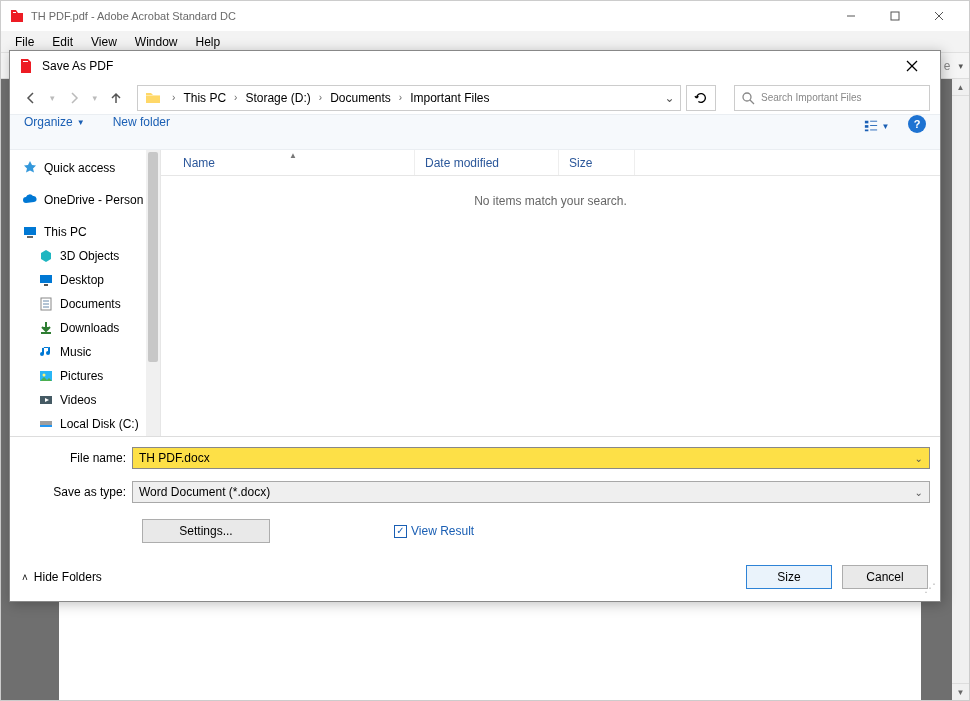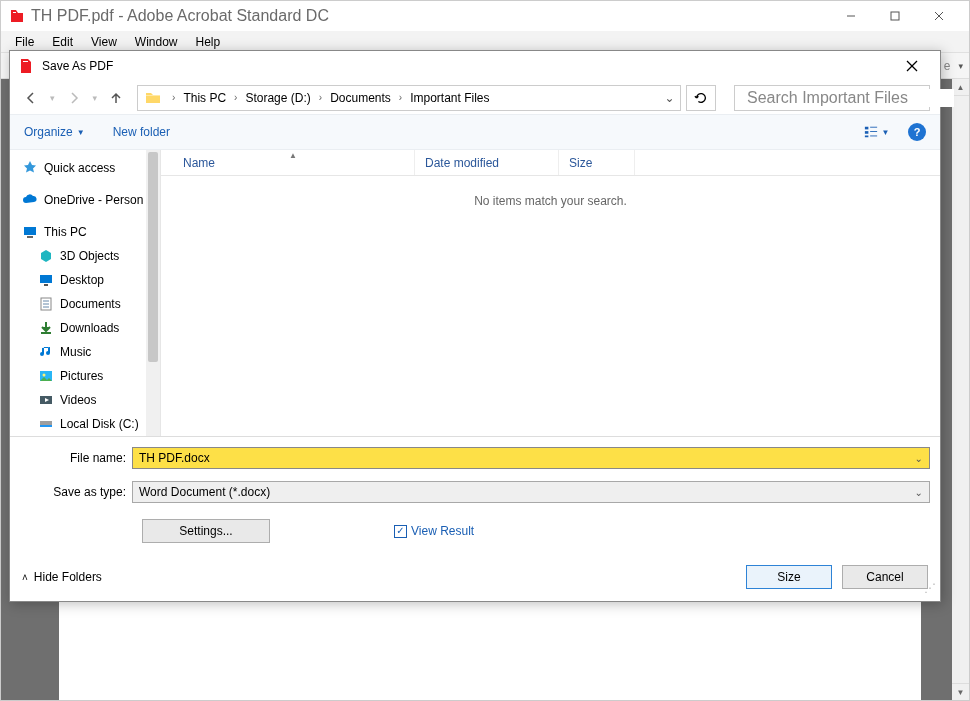--- a/index.html
+++ b/index.html
@@ -3,21 +3,21 @@
 <meta charset="utf-8">
 <style>
 * { box-sizing: border-box; margin: 0; padding: 0; font-family: "Segoe UI", Tahoma, sans-serif; }
 body { width: 970px; height: 701px; background: #fff; position: relative; overflow: hidden; font-size: 12px; color: #000; }
 
 
 .app { width: 970px; height: 701px; background: #f0f0f0; display: flex; flex-direction: column; border: 1px solid #ccc; }
 
 .titlebar { height: 30px; background: #fff; display: flex; align-items: center; padding: 0 8px; }
 .titlebar .app-icon { width: 16px; height: 16px; margin-right: 6px; }
-.titlebar .title { color: #6a6a6a; font-size: 16px; flex: 0 0 auto; }
+.titlebar .title { color: #6a6a6a; font-size: 11px; flex: 0 0 auto; }
 .titlebar .spacer { flex: 1; }
 .titlebar .win-btn { width: 44px; height: 30px; display: flex; align-items: center; justify-content: center; color: #555; }
 .win-btn svg { width: 10px; height: 10px; }
 
 .menubar { height: 22px; background: #f3f3f3; display: flex; align-items: center; padding: 0 6px; gap: 2px; border-bottom: 1px solid #e0e0e0; }
 .menubar .menu-item { padding: 2px 8px; font-size: 12px; color: #000; }
 
 .toolstrip { height: 26px; background: #f5f5f5; border-bottom: 1px solid #ddd; display:flex; align-items:center; justify-content:flex-end; padding-right:6px; gap:8px; color:#777;}
 .toolstrip .tri { font-size: 9px; color:#555; }
 
@@ -49,24 +49,24 @@
 .breadcrumb { flex: 1; height: 26px; border: 1px solid #ccc; display: flex; align-items: center; background: #fff; margin-left: 4px; }
 .breadcrumb .folder-icon { width: 22px; height: 22px; margin: 0 4px; display:flex; align-items:center; justify-content:center; }
 .breadcrumb .seg { padding: 0 4px; font-size: 12px; }
 .breadcrumb .chev { color: #666; font-size: 10px; padding: 0 4px; }
 .breadcrumb .drop { width: 22px; height: 24px; display:flex; align-items:center; justify-content:center; color:#555; border-left: 1px solid transparent; margin-left:auto;}
 .refresh-btn { width: 30px; height: 26px; border: 1px solid #ccc; display: flex; align-items: center; justify-content: center; margin-left: -1px; }
 .refresh-btn svg{ width:14px; height:14px; }
 
 .search-box { width: 196px; height: 26px; border: 1px solid #ccc; display: flex; align-items: center; margin-left: 12px; padding: 0 6px; }
 .search-box .mag { width: 14px; height: 14px; margin-right: 6px; color: #888; }
-.search-box input { border: none; outline: none; flex: 1; font-size: 16px; color: #333; }
+.search-box input { border: none; outline: none; flex: 1; font-size: 10px; color: #333; }
 .search-box input::placeholder { color: #888; }
 
-.toolbar2 { height: 36px; background: #f6f9fc; border-top: 1px solid #eaeef2; border-bottom: 1px solid #eaeef2; display: flex; align-items: center; padding: 0 14px; }
+.toolbar2 { height: 36px; background: #f6f9fc; border-top: 1px solid #eaeef2; border-bottom: 1px solid #eaeef2; display: flex; align-items: flex-start; padding: 0 14px; }
 .toolbar2 .org { color: #1a5fb4; font-size: 12px; display:flex; align-items:center; gap:4px; }
 .toolbar2 .org .tri { font-size: 8px; color:#1a5fb4;}
 .toolbar2 .newf { color: #1a5fb4; font-size: 12px; margin-left: 28px; }
 .toolbar2 .spacer { flex: 1; }
 .toolbar2 .view-btn { width: 36px; height: 22px; border: 1px solid transparent; display: flex; align-items: center; justify-content: center; gap:3px; color:#1a5fb4;}
 .toolbar2 .help { width: 18px; height: 18px; border-radius: 50%; background: #1e73d2; color: #fff; display: flex; align-items: center; justify-content: center; font-size: 11px; font-weight: bold; margin-left: 14px; }
 
 .explorer { flex: 1; display: flex; min-height: 0; }
 .nav-pane { width: 150px; border-right: 0; padding: 6px 0 6px 6px; overflow: hidden; position: relative; }
 .nav-pane .vscroll { position:absolute; right:0; top:0; bottom:0; width:14px; background:#f0f0f0;}

